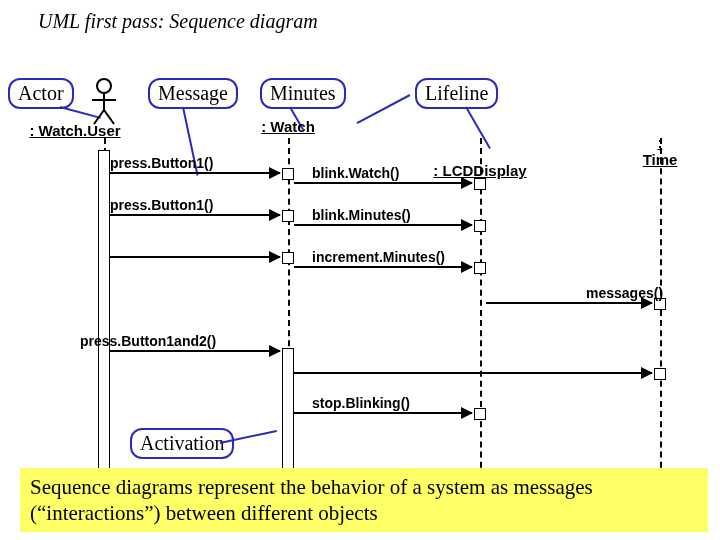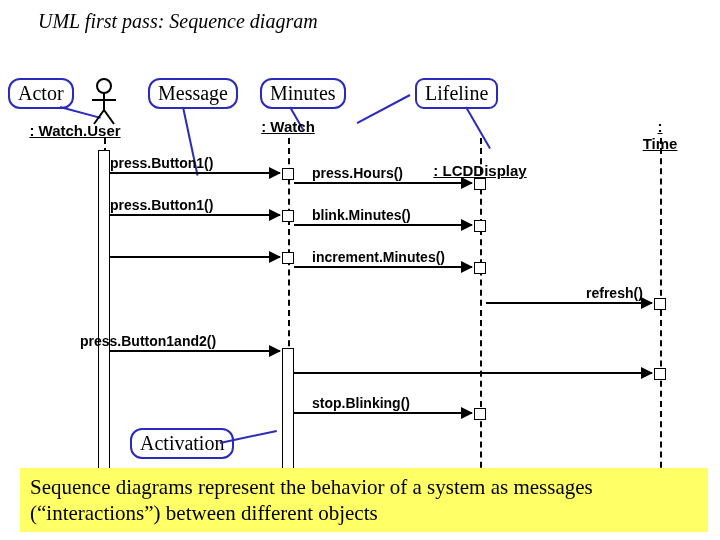--- a/index.html
+++ b/index.html
@@ -104,21 +104,21 @@
 </head>
 <body>
 
 <div class="title">UML first pass: Sequence diagram</div>
 
 <div class="stage">
 
   <div class="legend-box" style="left:8px; top:18px;">Actor</div>
   <div class="legend-box" style="left:142px; top:18px;margin-left:6px;">Message</div>
   <div class="legend-box" style="left:260px; top:18px;">Minutes</div>
-  <div class="legend-box" style="left:415px; top:18px;border-radius:9px;">Lifeline</div>
+  <div class="legend-box" style="left:415px; top:18px;">Lifeline</div>
   <div class="legend-box" style="left:130px; top:368px;">Activation</div>
 
   <div class="callout-line" style="left:60px; top:46px; width:42px; transform:rotate(15deg);"></div>
   <div class="callout-line" style="left:183px; top:46px; width:70px; transform:rotate(78deg);"></div>
   <div class="callout-line" style="left:290px; top:46px; width:26px; transform:rotate(60deg);"></div>
   <div class="callout-line" style="left:410px; top:34px; width:60px; transform:rotate(152deg);"></div>
   <div class="callout-line" style="left:466px; top:46px; width:48px; transform:rotate(60deg);"></div>
   <div class="callout-line" style="left:220px; top:382px; width:58px; transform:rotate(-12deg);"></div>
 
   <div class="actor-figure">
@@ -127,21 +127,21 @@
       <line x1="15" y1="15" x2="15" y2="32" stroke="#000" stroke-width="2"></line>
       <line x1="3" y1="22" x2="27" y2="22" stroke="#000" stroke-width="2"></line>
       <line x1="15" y1="32" x2="5" y2="46" stroke="#000" stroke-width="2"></line>
       <line x1="15" y1="32" x2="25" y2="46" stroke="#000" stroke-width="2"></line>
     </svg>
   </div>
 
   <div class="lifeline-label" style="left:75px; top:62px;">: Watch.User</div>
   <div class="lifeline-label" style="left:288px;">: Watch</div>
   <div class="lifeline-label" style="left:480px;margin-top:44px;">: LCDDisplay</div>
-  <div class="lifeline-label" style="left:660px;">: Time</div>
+  <div class="lifeline-label" style="left:660px;margin-top:16px;">: Time</div>
 
   <div class="lifeline" style="left:104px;"></div>
   <div class="lifeline" style="left:288px;"></div>
   <div class="lifeline" style="left:480px;"></div>
   <div class="lifeline" style="left:660px;"></div>
 
   <div class="activation" style="left:104px; top:90px; height:330px;"></div>
 
   <div class="activation" style="left:288px; top:108px; height:12px;"></div>
   <div class="activation" style="left:288px; top:150px; height:12px;"></div>
@@ -166,38 +166,38 @@
   </div>
   <div class="msg" style="left:110px; top:196px; width:172px;">
     <div class="arrow" style="left:0; width:170px;"></div>
   </div>
   <div class="msg" style="left:110px; top:290px; width:172px;">
     <div class="label" style="left:-30px;">press.Button1and2()</div>
     <div class="arrow" style="left:0; width:170px;"></div>
   </div>
 
   <div class="msg" style="left:294px; top:122px; width:180px;">
-    <div class="label" style="left:18px;">press.Hours()</div>
+    <div class="label" style="left:18px;">blink.Watch()</div>
     <div class="arrow" style="left:0; width:178px;"></div>
   </div>
   <div class="msg" style="left:294px; top:206px; width:180px;">
     <div class="label" style="left:18px;">increment.Minutes()</div>
     <div class="arrow" style="left:0; width:178px;"></div>
   </div>
   <div class="msg" style="left:294px; top:164px; width:180px;">
     <div class="label" style="left:18px;">blink.Minutes()</div>
     <div class="arrow" style="left:0; width:178px;"></div>
   </div>
   <div class="msg" style="left:294px; top:352px; width:180px;">
     <div class="label" style="left:18px;">stop.Blinking()</div>
     <div class="arrow" style="left:0; width:178px;"></div>
   </div>
 
   <div class="msg" style="left:486px; top:242px; width:168px;">
-    <div class="label" style="left:100px;">refresh()</div>
+    <div class="label" style="left:100px;">messages()</div>
     <div class="arrow" style="left:0; width:166px;"></div>
   </div>
 
   <div class="msg" style="left:294px; top:312px; width:360px;">
     <div class="arrow" style="left:0; width:358px;"></div>
   </div>
 
 </div>
 
 <div class="caption">Sequence diagrams represent the behavior of a system as messages (“interactions”) between different objects</div>

